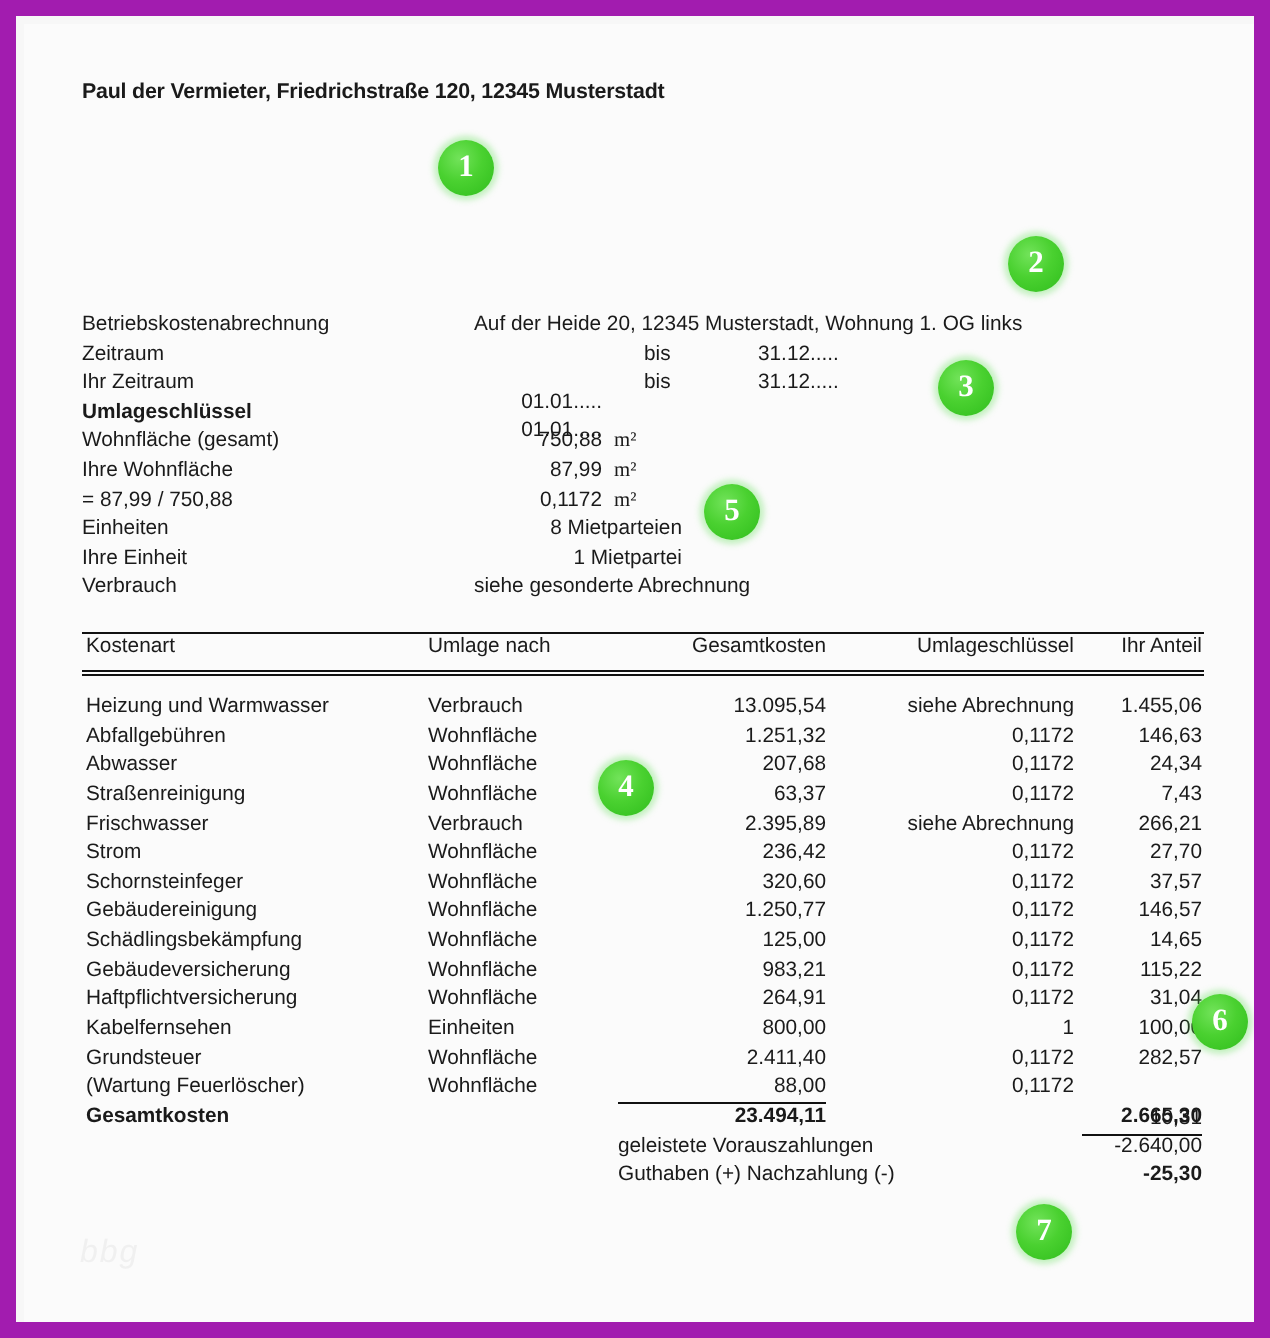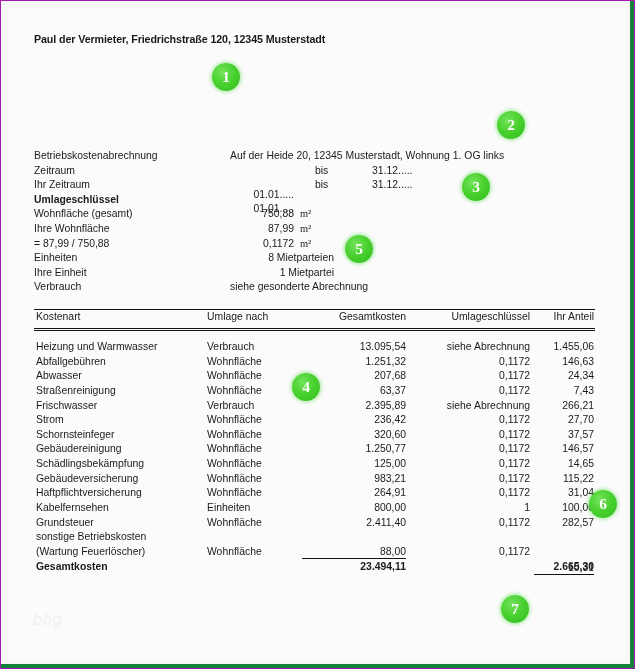--- a/index.html
+++ b/index.html
@@ -9,21 +9,21 @@
   }
   body {
     font-family: "Liberation Sans", sans-serif;
   }
   #page {
     position: relative;
     width: 635px;
     height: 669px;
     box-sizing: border-box;
     background: #15803d;
-    border: 1px solid #a21caf;
+    border: 8px solid #a21caf;
     overflow: hidden;
   }
   #sheet {
     position: absolute;
     left: 0; top: 0;
     width: 629px;
     height: 663px;
     background: #f7f7f7;
     box-sizing: border-box;
   }
@@ -415,42 +415,45 @@
         </div>
 
         <div class="trow">
           <span class="c-name">Grundsteuer</span>
           <span class="c-umlage">Wohnfläche</span>
           <span class="c-gesamt">2.411,40</span>
           <span class="c-schl">0,1172</span>
           <span class="c-anteil">282,57</span>
         </div>
 
-        <div class="trow">
-          <span class="c-name">sonstige Betriebskosten</span>
-          <span class="c-umlage"></span>
-          <span class="c-gesamt"></span>
-          <span class="c-schl"></span>
-          <span class="c-anteil"></span>
-        </div>
 
         <div class="trow underline-sums">
           <span class="c-name">(Wartung Feuerlöscher)</span>
           <span class="c-umlage">Wohnfläche</span>
           <span class="c-gesamt">88,00</span>
           <span class="c-schl">0,1172</span>
           <span class="c-anteil">10,31</span>
         </div>
 
         <div class="trow total">
           <span class="c-name">Gesamtkosten</span>
           <span class="c-gesamt">23.494,11</span>
           <span class="c-anteil">2.665,30</span>
         </div>
 
+        <div class="summary">
+          <div class="srow">
+            <span class="s-label">geleistete Vorauszahlungen</span>
+            <span class="s-val">-2.640,00</span>
+          </div>
+          <div class="srow">
+            <span class="s-label">Guthaben (+) Nachzahlung (-)</span>
+            <span class="s-val b">-25,30</span>
+          </div>
+        </div>
 
       </div>
     </div>
 
     <div class="watermark">bbg</div>
 
     <div class="badge" id="badge-1" style="left: 211px; top: 62px;">1</div>
     <div class="badge" id="badge-2" style="left: 496px; top: 110px;">2</div>
     <div class="badge" id="badge-3" style="left: 461px; top: 172px;">3</div>
     <div class="badge" id="badge-4" style="left: 291px; top: 372px;">4</div>

